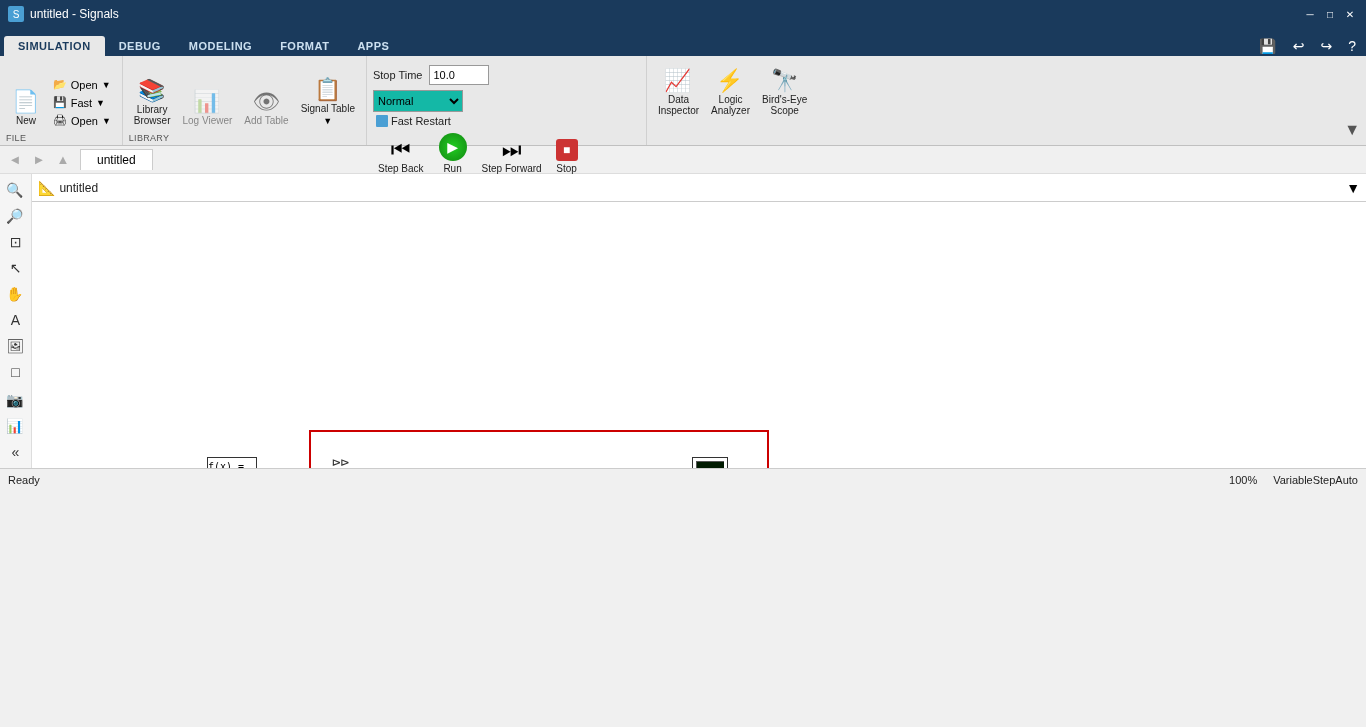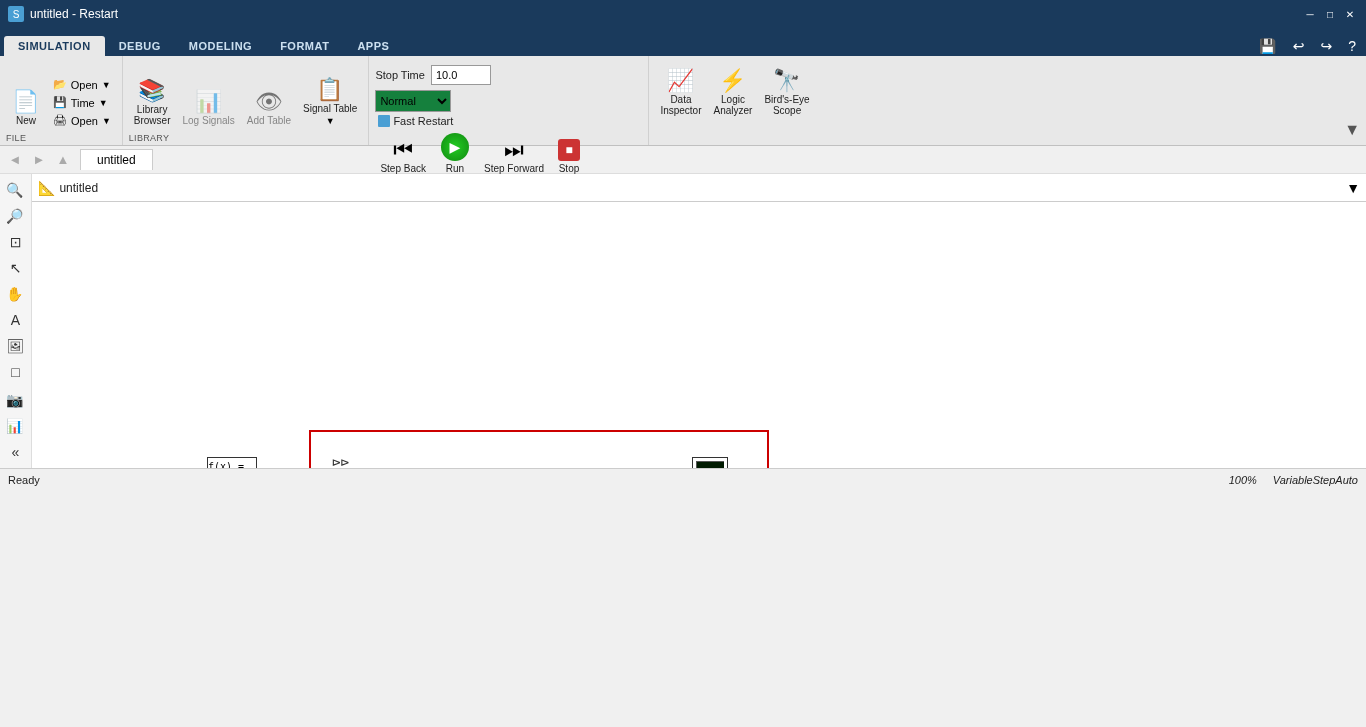--- a/index.html
+++ b/index.html
@@ -102,25 +102,25 @@
     .stop-time-label { font-size: 11px; color: #222; }
     .stop-time-input {
       width: 60px;
       height: 20px;
       border: 1px solid #999;
       padding: 0 4px;
       font-size: 11px;
       background: white;
     }
     .sim-mode-select {
-      width: 76px;
+      width: 90px;
       height: 22px;
       border: 1px solid #999;
       font-size: 11px;
-      background: #15803d;
+      background: #14b8a6;
     }
     .fast-restart-btn {
       display: flex;
       align-items: center;
       gap: 3px;
       font-size: 11px;
       color: #222;
       cursor: pointer;
       padding: 1px 3px;
     }
@@ -253,21 +253,21 @@
       background: #f0f0f0;
       border-top: 1px solid #ccc;
       display: flex;
       align-items: center;
       padding: 0 8px;
       font-size: 11px;
       color: #222;
       justify-content: space-between;
     }
     .status-left { display: flex; align-items: center; gap: 8px; }
-    .status-right { display: flex; align-items: center; gap: 16px; font-style: italic; }
+    .status-right { display: flex; align-items: center; gap: 16px; }
 
     
     .scope-inner {
       width: 28px;
       height: 28px;
       position: relative;
       overflow: hidden;
     }
     .scope-screen {
       width: 100%;
@@ -306,21 +306,21 @@
     }
 
     .chevron-expand { font-size: 16px; cursor: pointer; color: #555; }
   </style>
 </head>
 <body>
 
 <div class="title-bar">
   <div class="title-bar-left">
     <div class="title-bar-icon">S</div>
-    <span>untitled - Restart</span>
+    <span>untitled - Signals</span>
   </div>
   <div class="title-bar-controls">
     <button class="title-btn">─</button>
     <button class="title-btn">□</button>
     <button class="title-btn close">✕</button>
   </div>
 </div>
 
 <div class="ribbon-tabs">
   <div class="ribbon-tab active">SIMULATION</div>
@@ -345,21 +345,21 @@
         <span class="label">New</span>
       </div>
       <div style="display:flex;flex-direction:column;gap:1px;">
         <div class="ribbon-btn-small">
           <span>📂</span>
           <span>Open</span>
           <span style="font-size:9px;">▼</span>
         </div>
         <div class="ribbon-btn-small">
           <span>💾</span>
-          <span>Time</span>
+          <span>Fast</span>
           <span style="font-size:9px;">▼</span>
         </div>
         <div class="ribbon-btn-small">
           <span>🖨</span>
           <span>Open</span>
           <span style="font-size:9px;">▼</span>
         </div>
       </div>
     </div>
     <div class="ribbon-group-label">FILE</div>
@@ -367,21 +367,21 @@
 
   <div class="ribbon-group">
     <div class="ribbon-group-content">
       <div class="ribbon-btn" style="max-width:55px;">
         <span class="icon">📚</span>
         <span class="label">Library<br>Browser</span>
       </div>
       <div class="ribbon-btn" style="opacity:0.5;">
         <span class="icon">📊</span>
         <span class="label">Log
-Signals</span>
+Viewer</span>
       </div>
       <div class="ribbon-btn" style="opacity:0.5;">
         <span class="icon">👁</span>
         <span class="label">Add
 Table</span>
       </div>
       <div class="ribbon-btn">
         <span class="icon">📋</span>
         <span class="label">Signal
 Table</span>

